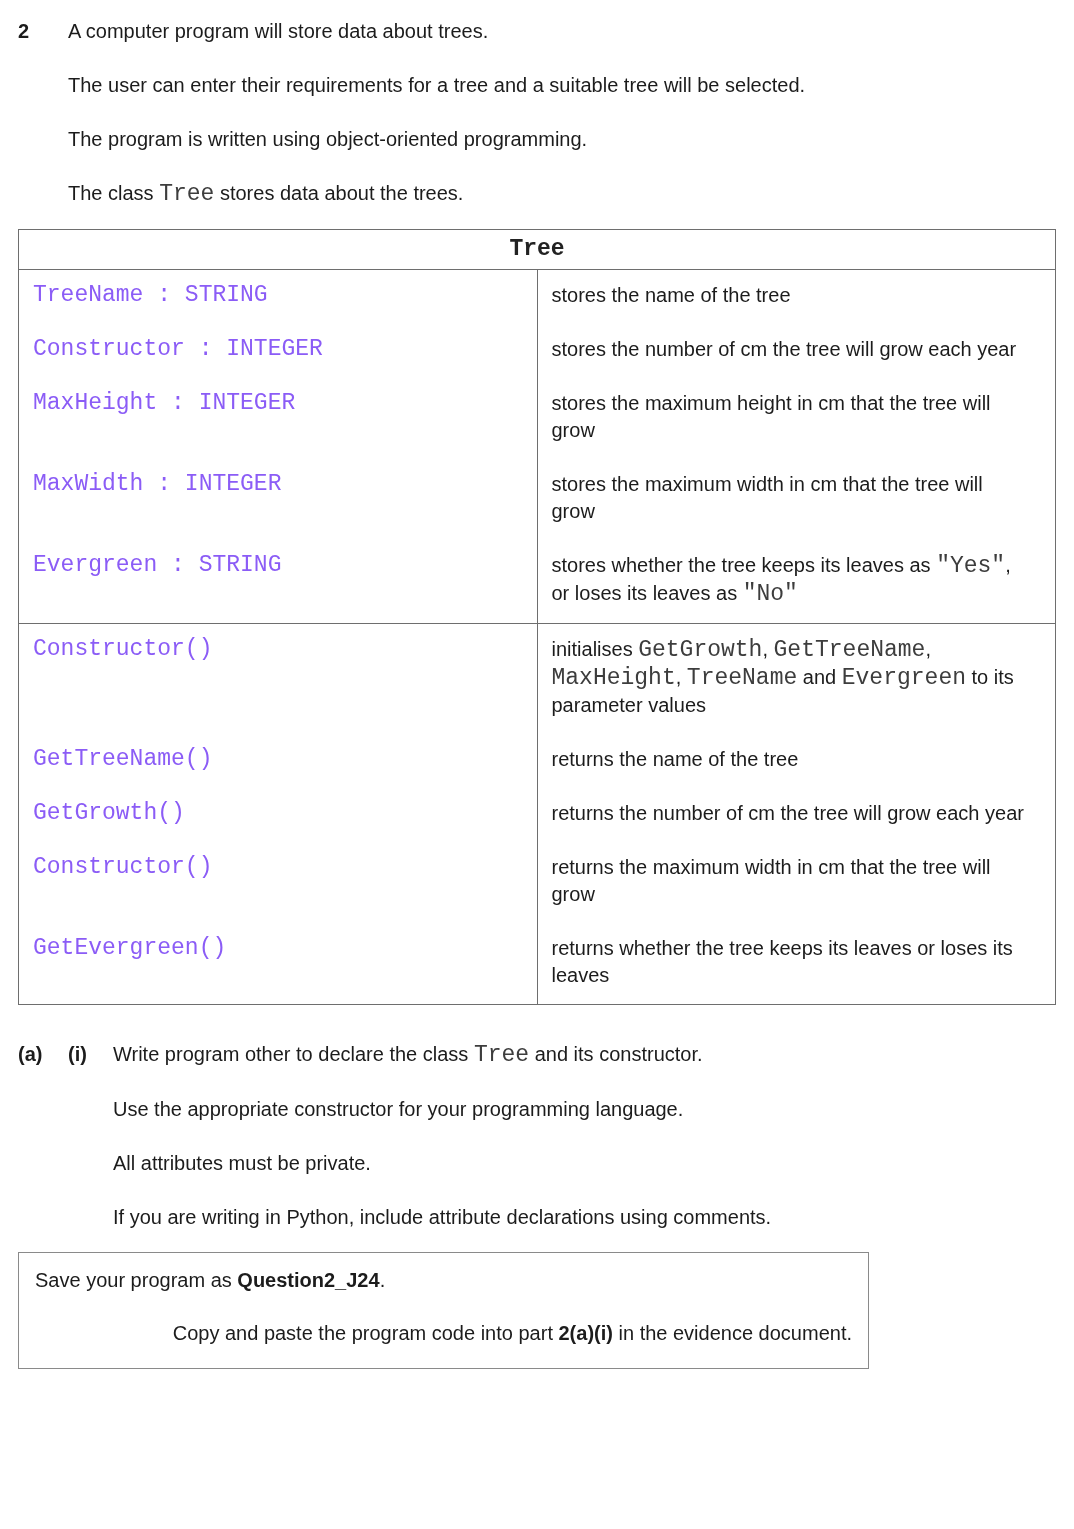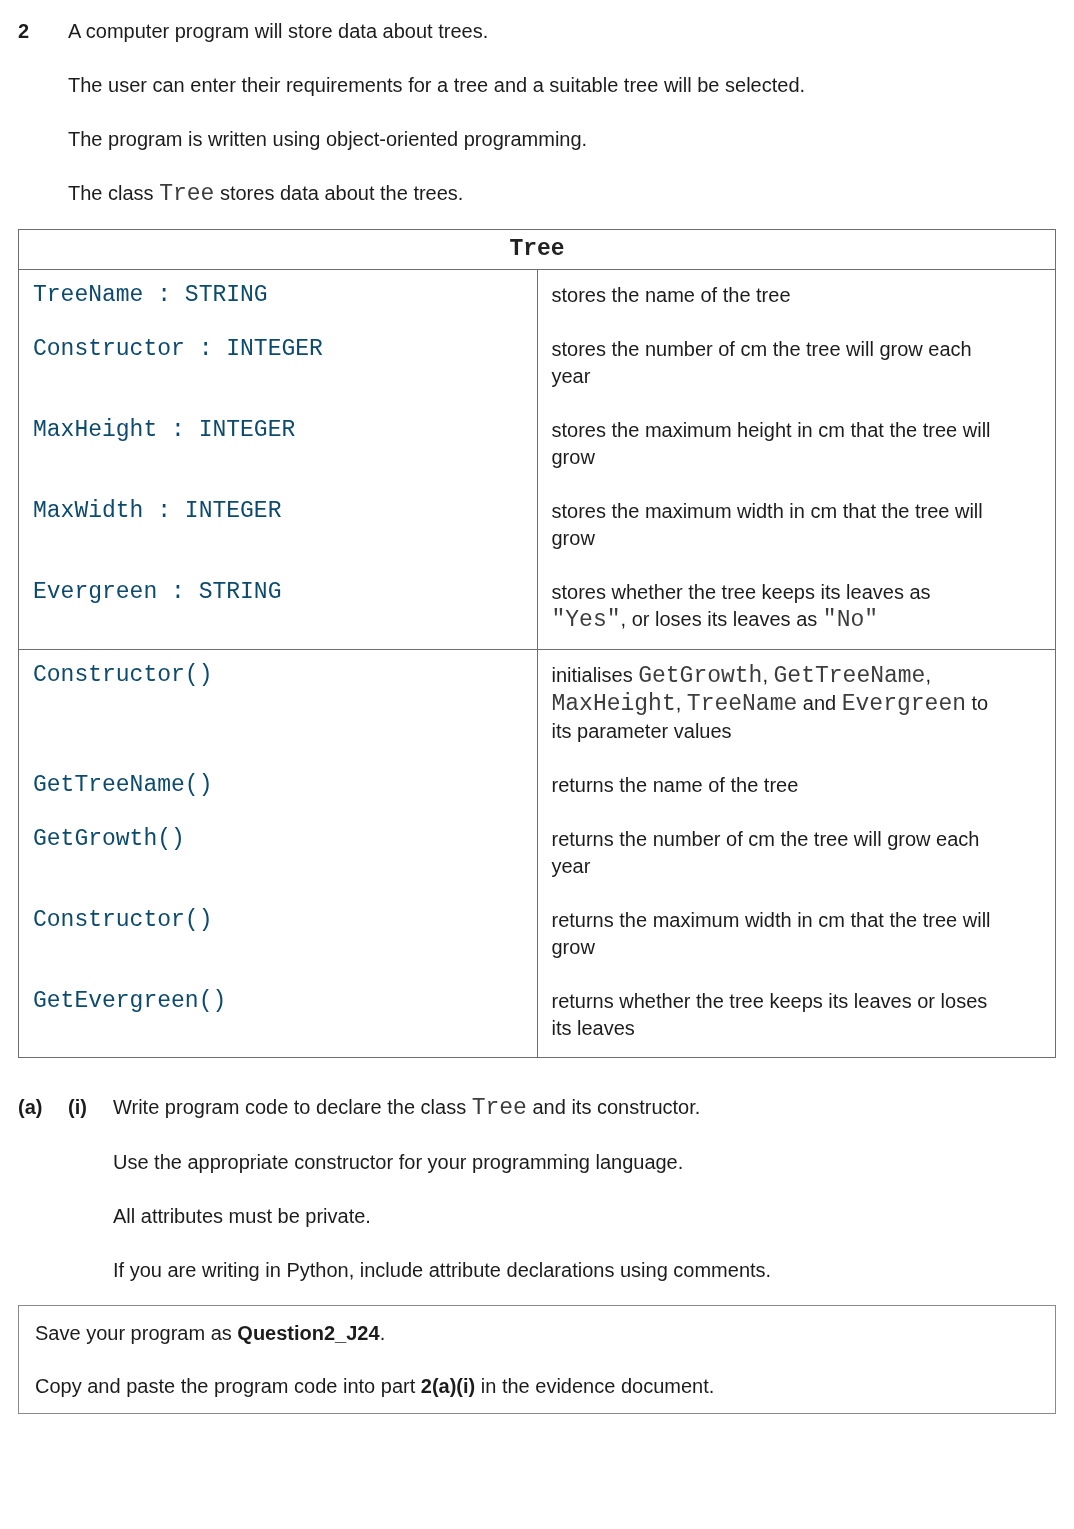--- a/index.html
+++ b/index.html
@@ -45,49 +45,49 @@
     vertical-align: top;
     line-height: 27px;
   }
   table.class-table { border: 1px solid #6e6e6e; }
   td.c1 {
     width: 430px;
     border-right: 1px solid #6e6e6e !important;
     padding: 12px 14px 15px 14px;
     font-family: "Liberation Mono", "DejaVu Sans Mono", monospace;
     font-size: 23px;
-    color: #0c4a6e;
+    color: #8b5cf6;
     white-space: pre;
   }
-  td.c2 { padding: 12px 54px 15px 14px; }
+  td.c2 { padding: 12px 28px 15px 14px; }
   tr.sec-first td { border-top: 1px solid #6e6e6e; }
   td.table-title {
     text-align: center;
     font-family: "Liberation Mono", "DejaVu Sans Mono", monospace;
     font-size: 23px;
     font-weight: bold;
     color: #222222;
     padding: 6px 0 6px 0;
   }
 
   
   .part-block { display: flex; margin-top: 36px; }
   .part-label { width: 50px; flex: 0 0 50px; font-weight: bold; }
   .sub-label  { width: 45px; flex: 0 0 45px; font-weight: bold; }
   .part-body { flex: 1; }
 
   
   .save-box {
     margin-top: 21px;
-    width: 1038px;
+    width: 851px;
     border: 1px solid #8a8a8a;
-    padding: 14px 16px 13px 16px;
+    padding: 14px 16px 21px 16px;
   }
   .save-box .para { margin-bottom: 26px; }
-  .save-box .para:last-child { margin-bottom: 0; }
+  .save-box .para:last-child { margin-bottom: 0; text-align: right; }
 </style>
 </head>
 <body>
 
 <div class="page">
 
   <div class="q-row">
     <div class="q-num">2</div>
     <div class="q-body">
       <p class="para"><span>A computer program will store data about trees.</span></p>
@@ -144,21 +144,21 @@
       <td class="c1">GetEvergreen()</td>
       <td class="c2"><span>returns whether the tree keeps its leaves or loses its leaves</span></td>
     </tr>
   </tbody>
     </table>
 
   <div class="part-block">
     <div class="part-label">(a)</div>
     <div class="sub-label">(i)</div>
     <div class="part-body">
-      <p class="para"><span>Write program code to declare the class </span><span class="code">Tree</span><span> and its constructor.</span></p>
+      <p class="para"><span>Write program other to declare the class </span><span class="code">Tree</span><span> and its constructor.</span></p>
       <p class="para"><span>Use the appropriate constructor for your programming language.</span></p>
       <p class="para"><span>All attributes must be private.</span></p>
       <p class="para"><span>If you are writing in Python, include attribute declarations using comments.</span></p>
     </div>
   </div>
 
   <div class="save-box">
     <p class="para"><span>Save your program as </span><span class="bseg">Question2_J24</span><span>.</span></p>
     <p class="para"><span>Copy and paste the program code into part </span><span class="bseg">2(a)(i)</span><span> in the evidence document.</span></p>
   </div>

